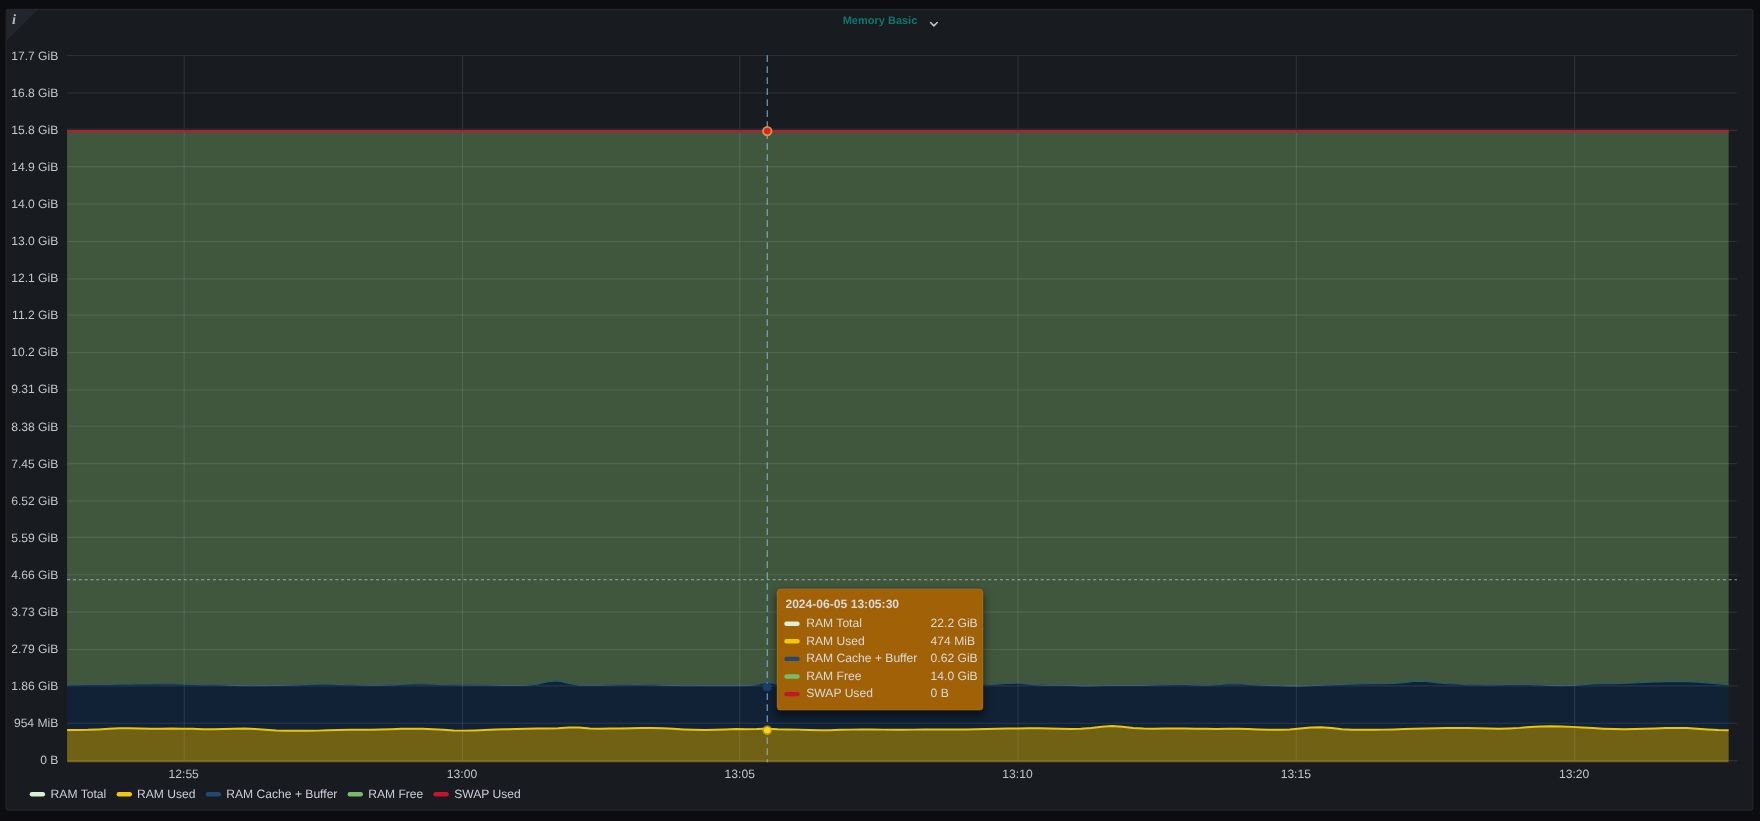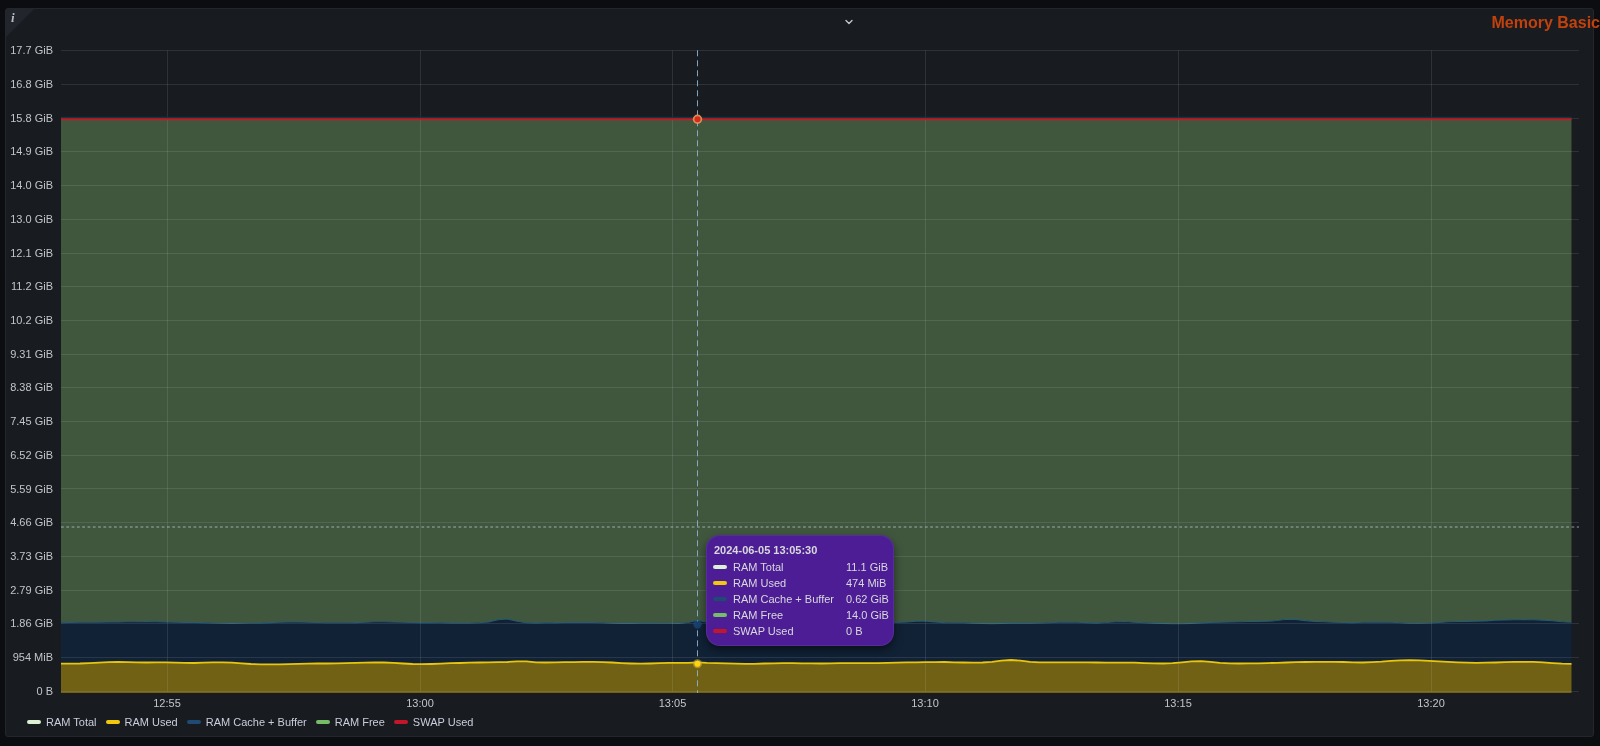--- a/index.html
+++ b/index.html
@@ -1,25 +1,25 @@
 <!DOCTYPE html>
 <html><head><meta charset="utf-8">
 <style>
 html,body{margin:0;padding:0;width:1600px;height:746px;background:#0c0d11;font-family:"Liberation Sans",sans-serif;overflow:hidden;position:relative}
 #panel{position:absolute;left:5px;top:8px;width:1589px;height:729px;background:#181b1f;border:1px solid #23262c;border-radius:3px;box-sizing:border-box}
 #corner{position:absolute;left:6px;top:9px;width:0;height:0;border-top:28px solid #22252b;border-right:28px solid transparent}
 #cicon{position:absolute;left:11px;top:10px;color:#b5bcc4;font:italic bold 13px "Liberation Serif",serif}
-#title{position:absolute;top:14px;left:0;width:1600px;text-align:right;color:#c2410c;font-size:16px;font-weight:bold}
+#title{position:absolute;top:14px;left:0;width:1600px;text-align:center;color:#0f766e;font-size:10px;font-weight:bold}
 #chev{position:absolute;left:844px;top:17px}
 
 svg.chart{position:absolute;left:0;top:0}
 .grid line{stroke:rgba(225,232,240,0.11);stroke-width:1}
 .axis text{fill:#c2c5c9;font-size:11px;font-family:"Liberation Sans",sans-serif}
 .xaxis text{text-anchor:middle}
-#tooltip{position:absolute;left:706px;top:535px;width:188px;height:111px;background:#4c1d95;border:1px solid rgba(255,255,255,0.07);border-radius:14px;box-shadow:0 4px 8px rgba(0,0,0,0.5);box-sizing:border-box;padding:7px 6px 3px 6px;color:#d8d9da;font-size:11px}
+#tooltip{position:absolute;left:706px;top:535px;width:188px;height:111px;background:#a16207;border:1px solid rgba(255,255,255,0.07);border-radius:4px;box-shadow:0 4px 8px rgba(0,0,0,0.5);box-sizing:border-box;padding:7px 6px 3px 6px;color:#d8d9da;font-size:11px}
 #tooltip .tt-title{font-weight:bold;font-size:11px;height:13px;line-height:13px;margin:1px 0 2px 1px}
 .tt-row{display:flex;align-items:center;height:16px}
 .tt-swatch{width:14px;height:4.5px;border-radius:2px;margin:0 6px 0 0;flex:none}
 .tt-label{width:113px;flex:none;white-space:nowrap}
 .tt-val{flex:none;white-space:nowrap}
 #legend{position:absolute;left:27px;top:716px;display:flex;align-items:center;color:#ccccdc;font-size:11px}
 #legend .item{display:flex;align-items:center;margin-right:9px}
 #legend .sw{width:14px;height:4.5px;border-radius:2px;margin-right:5px}
 </style></head><body>
 <div id="panel"></div>
@@ -105,21 +105,21 @@
   <circle cx="697.5" cy="119.2" r="4.7" fill="rgba(222,148,86,0.95)"></circle>
   <circle cx="697.5" cy="119.2" r="3" fill="#d6281c"></circle>
   <circle cx="697.5" cy="663.8" r="4.5" fill="rgba(200,170,50,0.65)"></circle>
   <circle cx="697.5" cy="663.8" r="3" fill="#ffd60d"></circle>
 </svg>
 <div id="tooltip">
   <div class="tt-title">2024-06-05 13:05:30</div>
   <div class="tt-row">
       <div class="tt-swatch" style="background:#dcf0d3"></div>
       <div class="tt-label">RAM Total</div>
-      <div class="tt-val">11.1 GiB</div>
+      <div class="tt-val">22.2 GiB</div>
     </div>
   <div class="tt-row">
       <div class="tt-swatch" style="background:#f2c80f"></div>
       <div class="tt-label">RAM Used</div>
       <div class="tt-val">474 MiB</div>
     </div>
   <div class="tt-row">
       <div class="tt-swatch" style="background:#1e4a74"></div>
       <div class="tt-label">RAM Cache + Buffer</div>
       <div class="tt-val">0.62 GiB</div>

